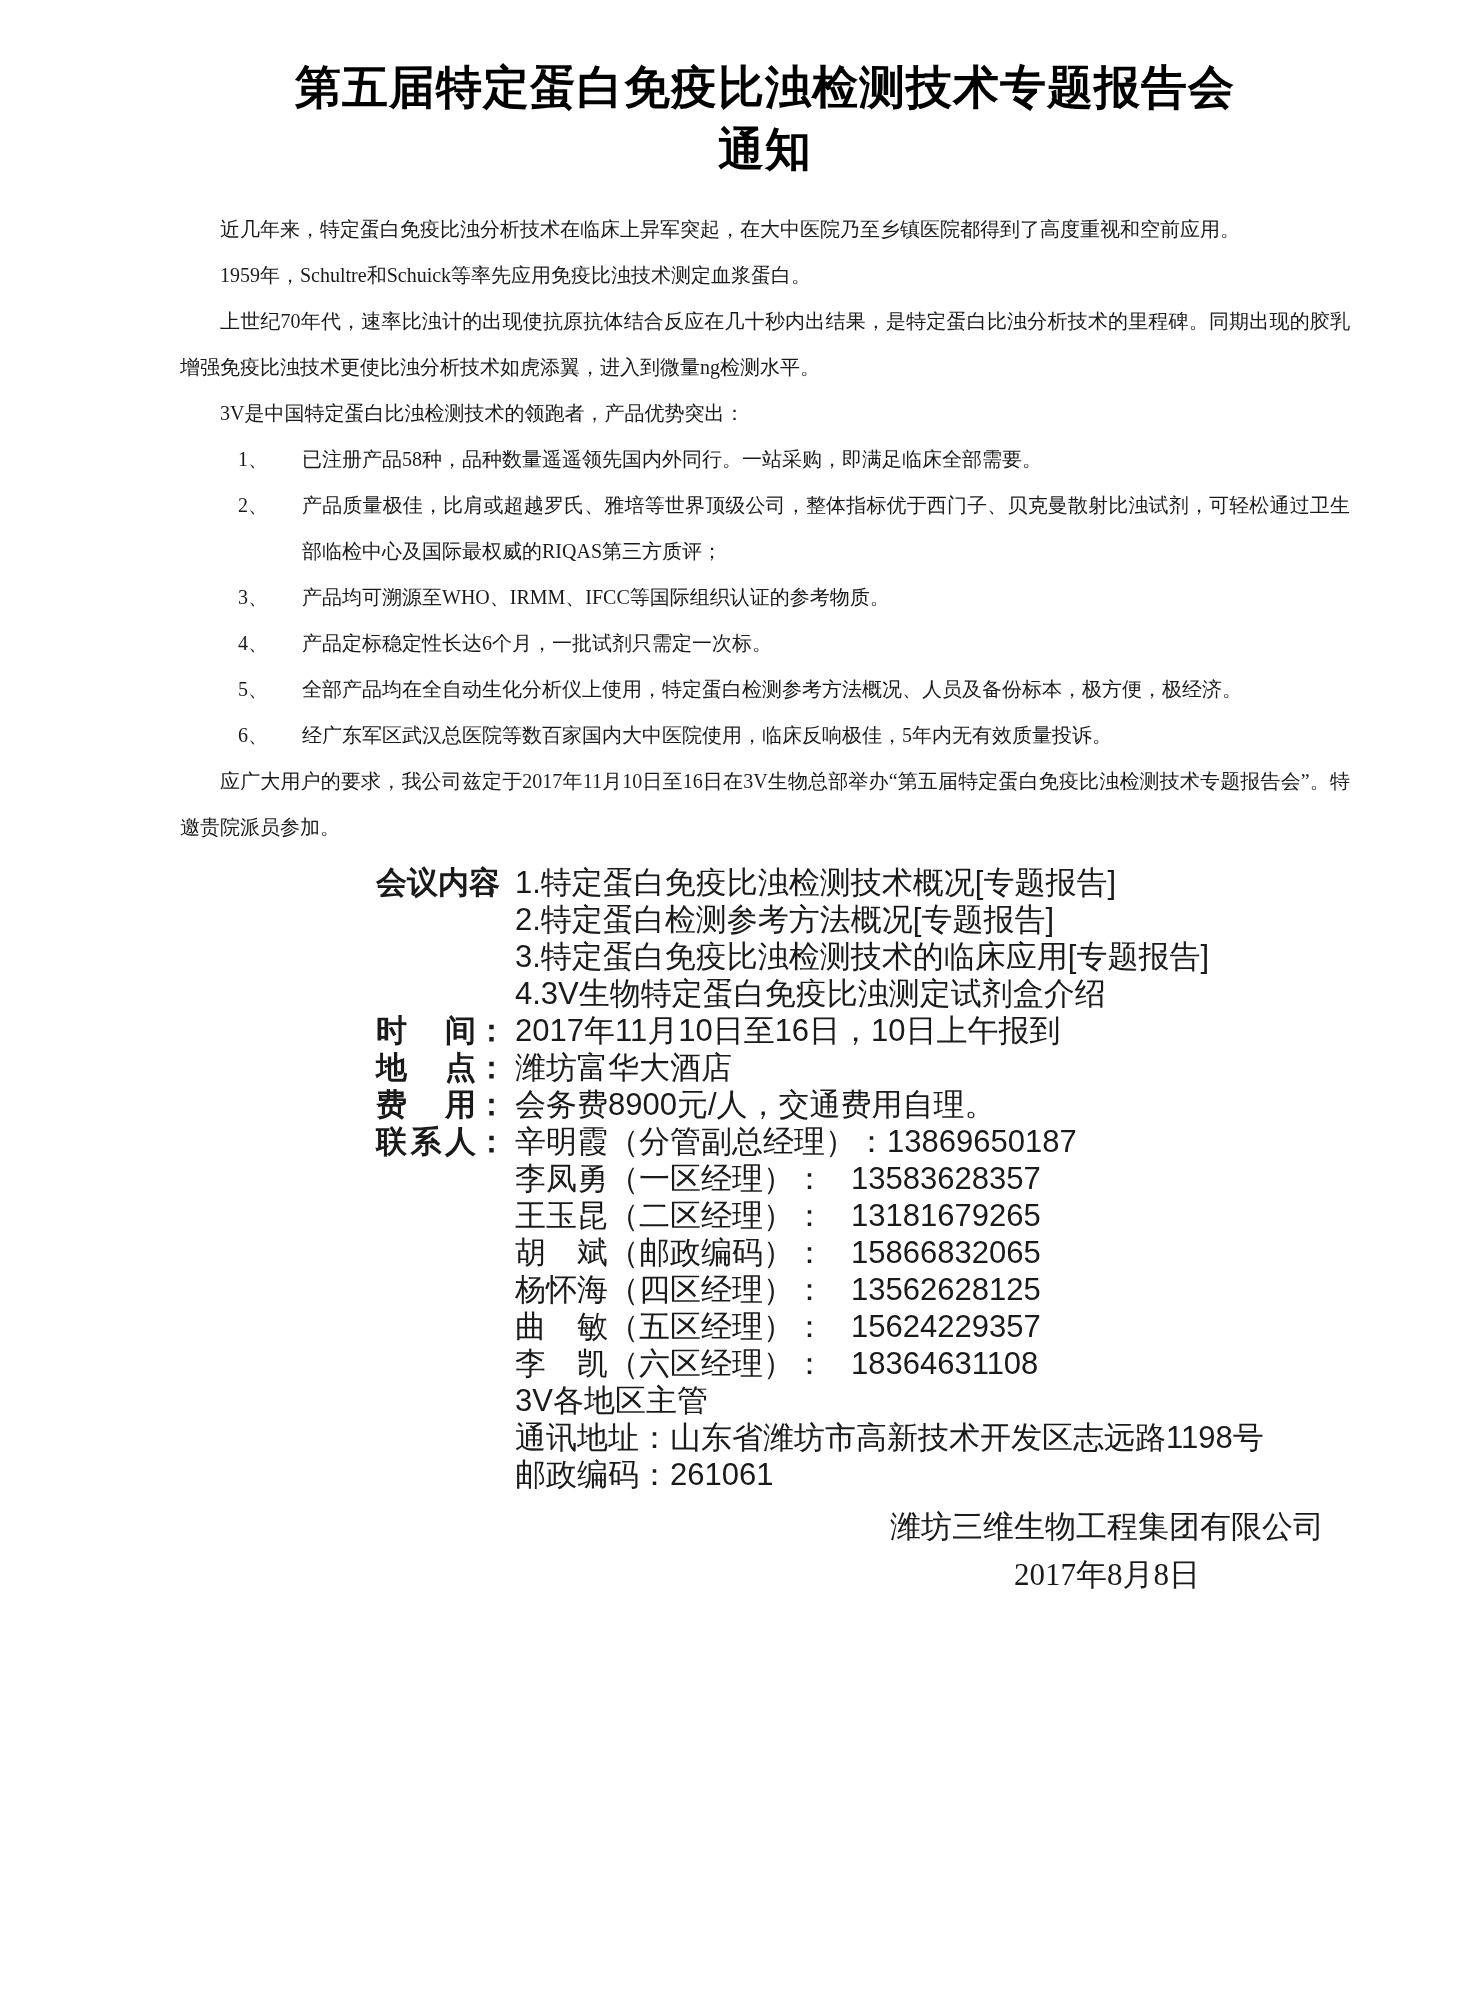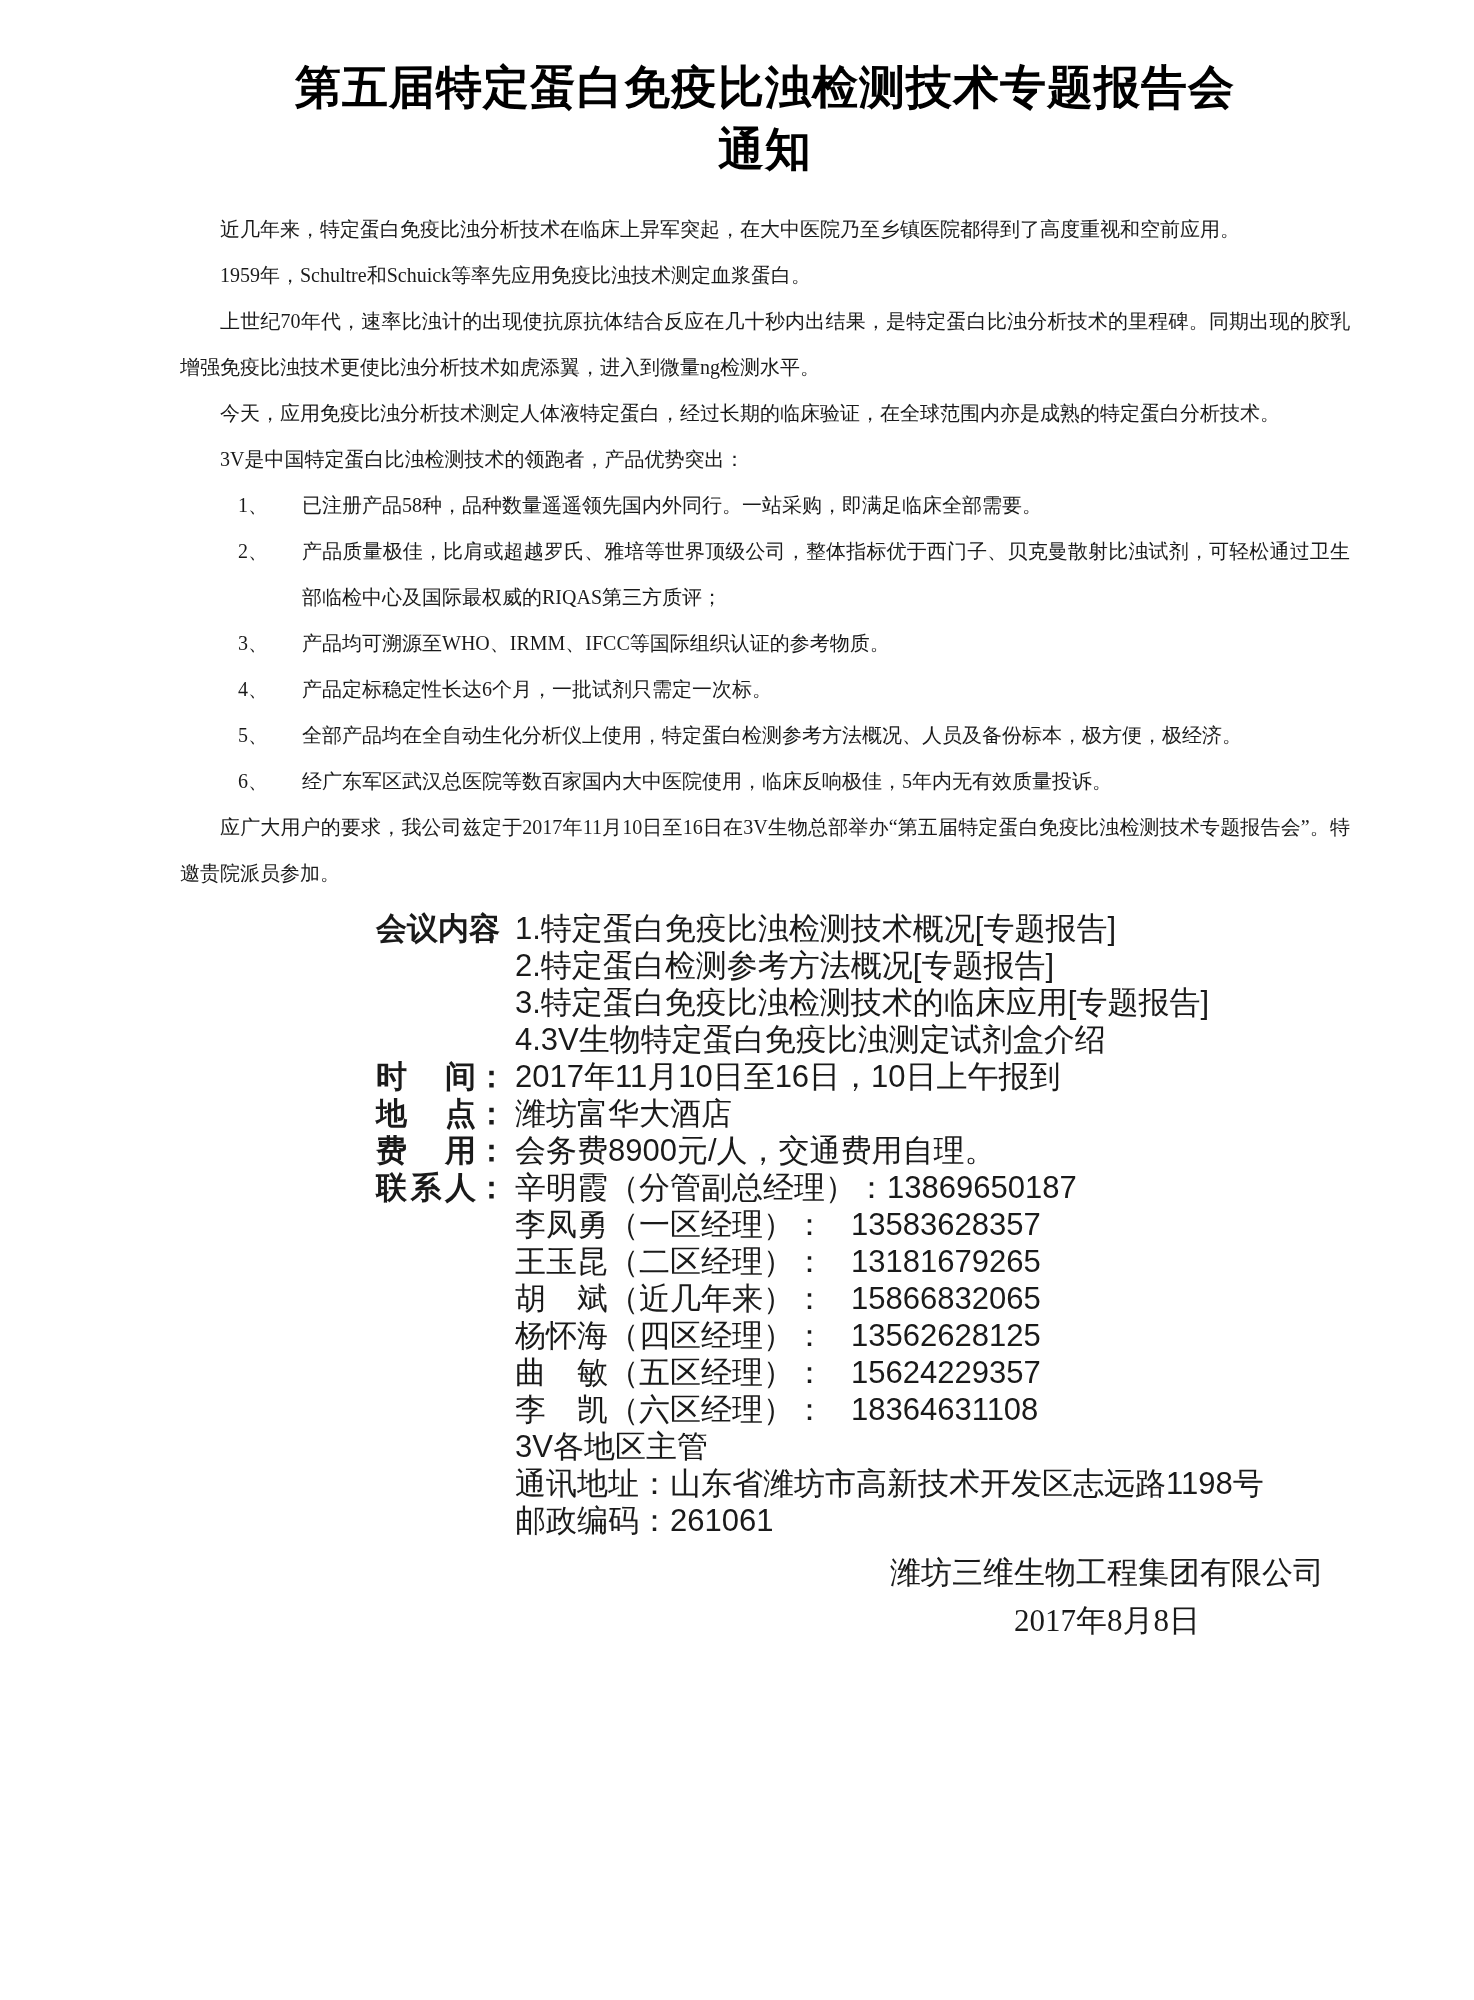--- a/index.html
+++ b/index.html
@@ -63,21 +63,20 @@
 
   <div class="title-block">
     <h1 class="doc-title">第五届特定蛋白免疫比浊检测技术专题报告会</h1>
     <h1 class="doc-title">通知</h1>
   </div>
 
   <div class="body-text">
     <p class="para">近几年来，特定蛋白免疫比浊分析技术在临床上异军突起，在大中医院乃至乡镇医院都得到了高度重视和空前应用。</p>
     <p class="para">1959年，Schultre和Schuick等率先应用免疫比浊技术测定血浆蛋白。</p>
     <p class="para">上世纪70年代，速率比浊计的出现使抗原抗体结合反应在几十秒内出结果，是特定蛋白比浊分析技术的里程碑。同期出现的胶乳增强免疫比浊技术更使比浊分析技术如虎添翼，进入到微量ng检测水平。</p>
-    <p class="para">今天，应用免疫比浊分析技术测定人体液特定蛋白，经过长期的临床验证，在全球范围内亦是成熟的特定蛋白分析技术。</p>
     <p class="para">3V是中国特定蛋白比浊检测技术的领跑者，产品优势突出：</p>
 
     <div class="olist">
       <div class="oitem">
         <span class="num">1、</span>
         <span class="otext">已注册产品58种，品种数量遥遥领先国内外同行。一站采购，即满足临床全部需要。</span>
       </div>
       <div class="oitem">
         <span class="num">2、</span>
         <span class="otext">产品质量极佳，比肩或超越罗氏、雅培等世界顶级公司，整体指标优于西门子、贝克曼散射比浊试剂，可轻松通过卫生部临检中心及国际最权威的RIQAS第三方质评；</span>
@@ -144,21 +143,21 @@
         </div>
         <div class="contact-line">
           <span class="c-name">李凤勇（一区经理）：</span>
           <span class="c-phone">13583628357</span>
         </div>
         <div class="contact-line">
           <span class="c-name">王玉昆（二区经理）：</span>
           <span class="c-phone">13181679265</span>
         </div>
         <div class="contact-line">
-          <span class="c-name">胡　斌（近几年来）：</span>
+          <span class="c-name">胡　斌（邮政编码）：</span>
           <span class="c-phone">15866832065</span>
         </div>
         <div class="contact-line">
           <span class="c-name">杨怀海（四区经理）：</span>
           <span class="c-phone">13562628125</span>
         </div>
         <div class="contact-line">
           <span class="c-name">曲　敏（五区经理）：</span>
           <span class="c-phone">15624229357</span>
         </div>

